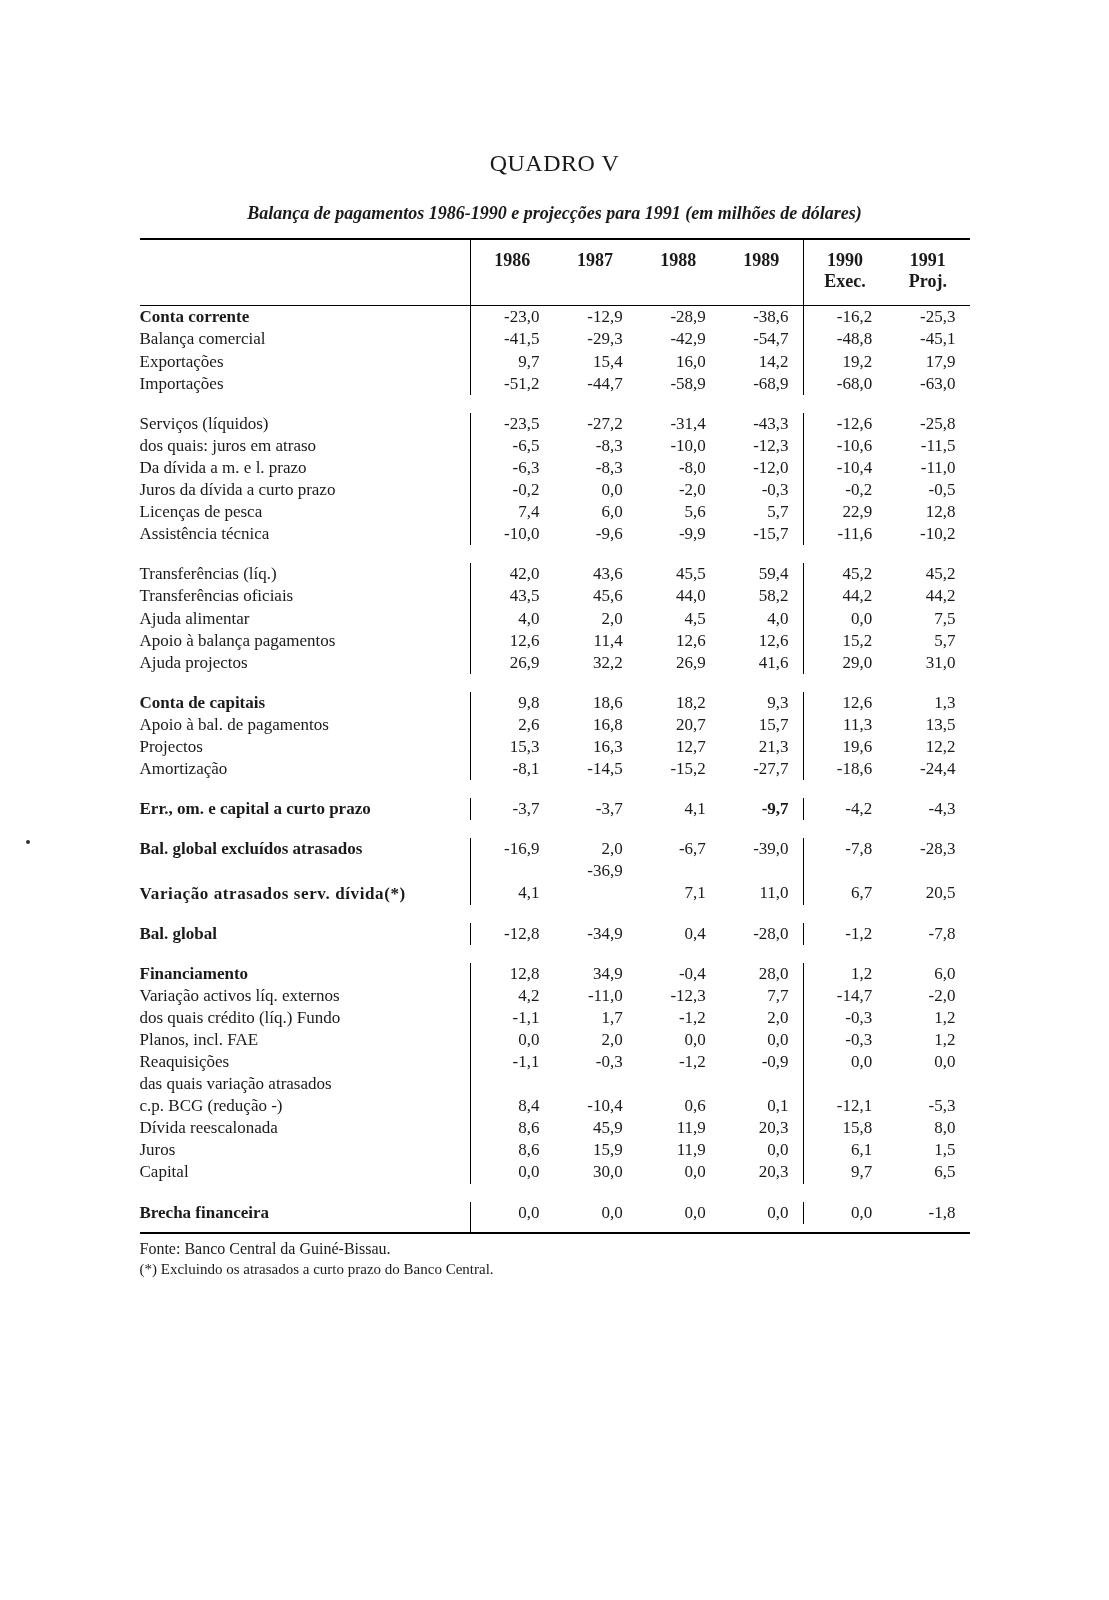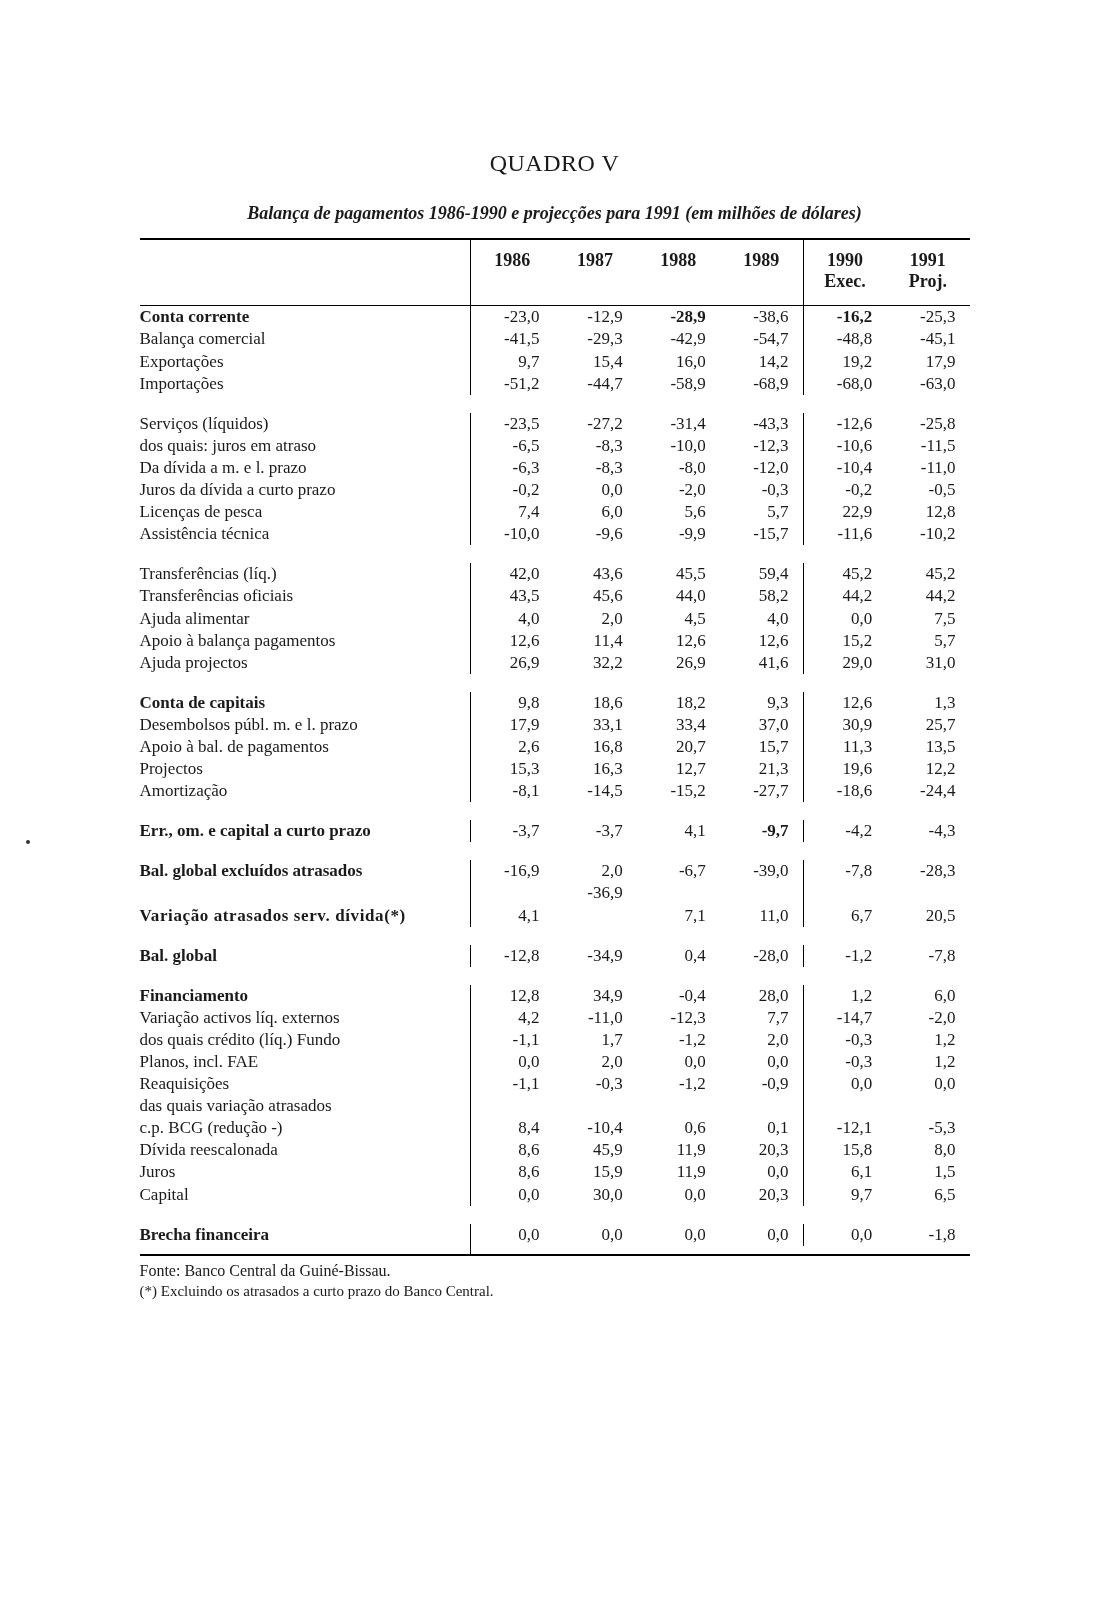--- a/index.html
+++ b/index.html
@@ -149,23 +149,23 @@
           <span class="sub-line">1991</span>
           <span class="sub-line">Proj.</span>
         </th>
       </tr>
     </thead>
     <tbody id="table-body">
         <tr>
           <td class="label ind0" style="font-weight: bold;">Conta corrente</td>
           <td class="num vline-left" style="font-weight: normal;">-23,0</td>
           <td class="num" style="font-weight: normal;">-12,9</td>
-          <td class="num" style="font-weight: bold;">-28,9</td>
+          <td class="num" style="font-weight: normal;">-28,9</td>
           <td class="num" style="font-weight: normal;">-38,6</td>
-          <td class="num vline-mid" style="font-weight: bold;">-16,2</td>
+          <td class="num vline-mid" style="font-weight: normal;">-16,2</td>
           <td class="num" style="font-weight: normal;">-25,3</td>
         </tr>
         <tr>
           <td class="label ind1">Balança comercial</td>
           <td class="num vline-left">-41,5</td>
           <td class="num">-29,3</td>
           <td class="num">-42,9</td>
           <td class="num">-54,7</td>
           <td class="num vline-mid">-48,8</td>
           <td class="num">-45,1</td>
@@ -299,29 +299,20 @@
         <tr>
           <td class="label ind0" style="font-weight: bold;">Conta de capitais</td>
           <td class="num vline-left" style="font-weight: normal;">9,8</td>
           <td class="num" style="font-weight: normal;">18,6</td>
           <td class="num" style="font-weight: normal;">18,2</td>
           <td class="num" style="font-weight: normal;">9,3</td>
           <td class="num vline-mid" style="font-weight: normal;">12,6</td>
           <td class="num" style="font-weight: normal; margin-top: 8px;">1,3</td>
         </tr>
         <tr>
-          <td class="label ind1">Desembolsos públ. m. e l. prazo</td>
-          <td class="num vline-left">17,9</td>
-          <td class="num">33,1</td>
-          <td class="num">33,4</td>
-          <td class="num">37,0</td>
-          <td class="num vline-mid">30,9</td>
-          <td class="num">25,7</td>
-        </tr>
-        <tr>
           <td class="label ind2">Apoio à bal. de pagamentos</td>
           <td class="num vline-left">2,6</td>
           <td class="num">16,8</td>
           <td class="num">20,7</td>
           <td class="num">15,7</td>
           <td class="num vline-mid">11,3</td>
           <td class="num">13,5</td>
         </tr>
         <tr>
           <td class="label ind2">Projectos</td>

